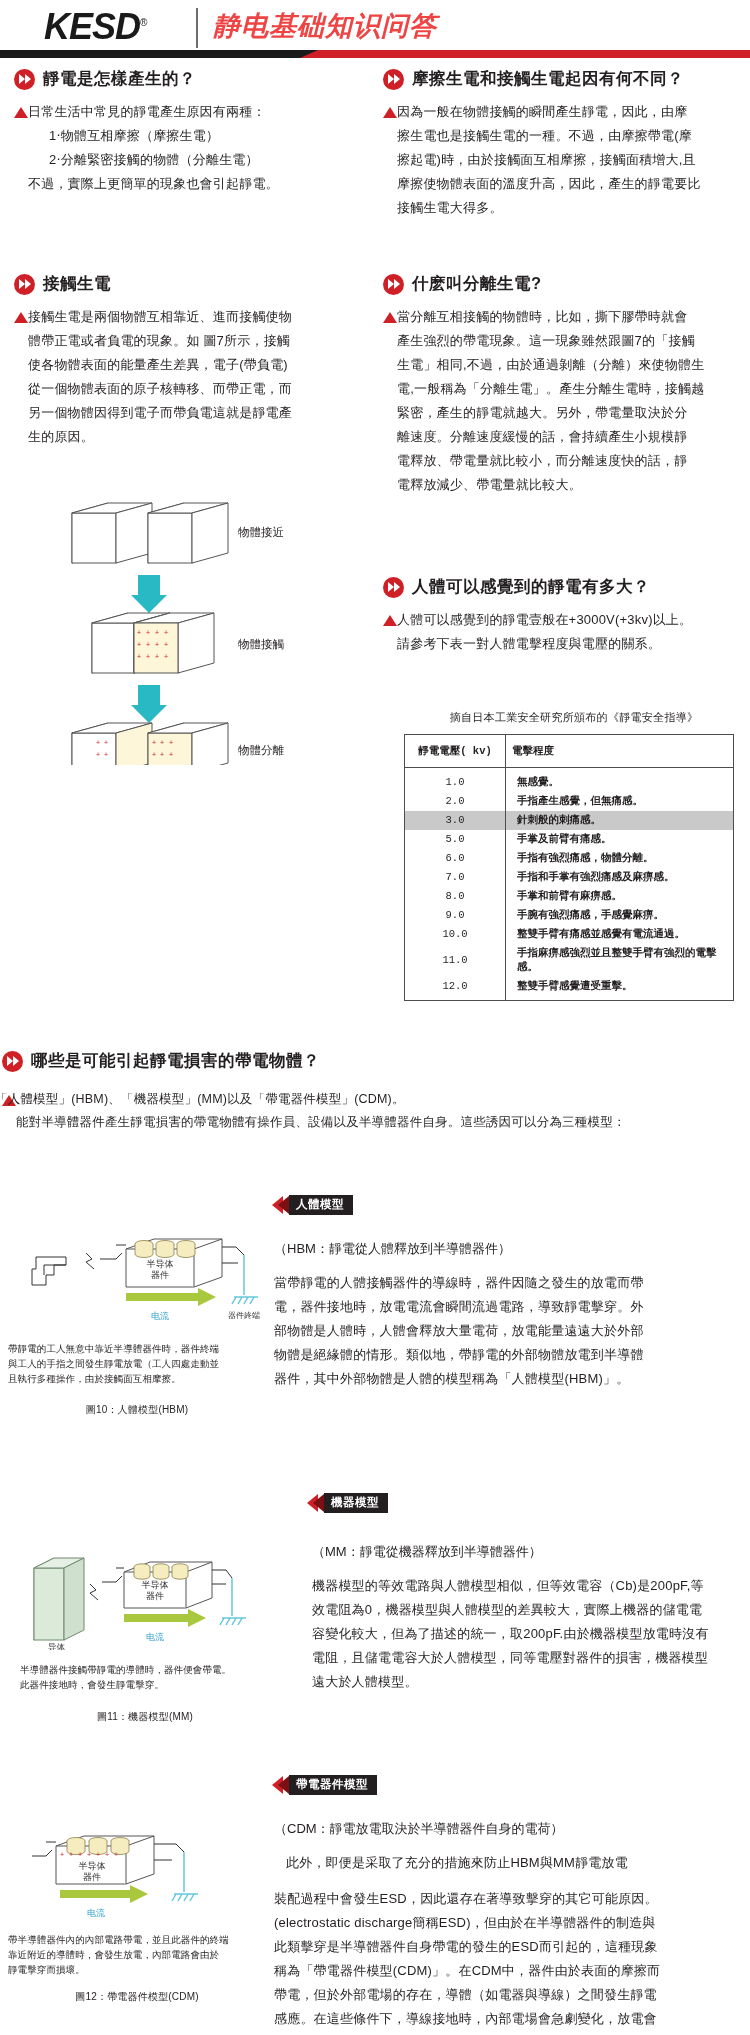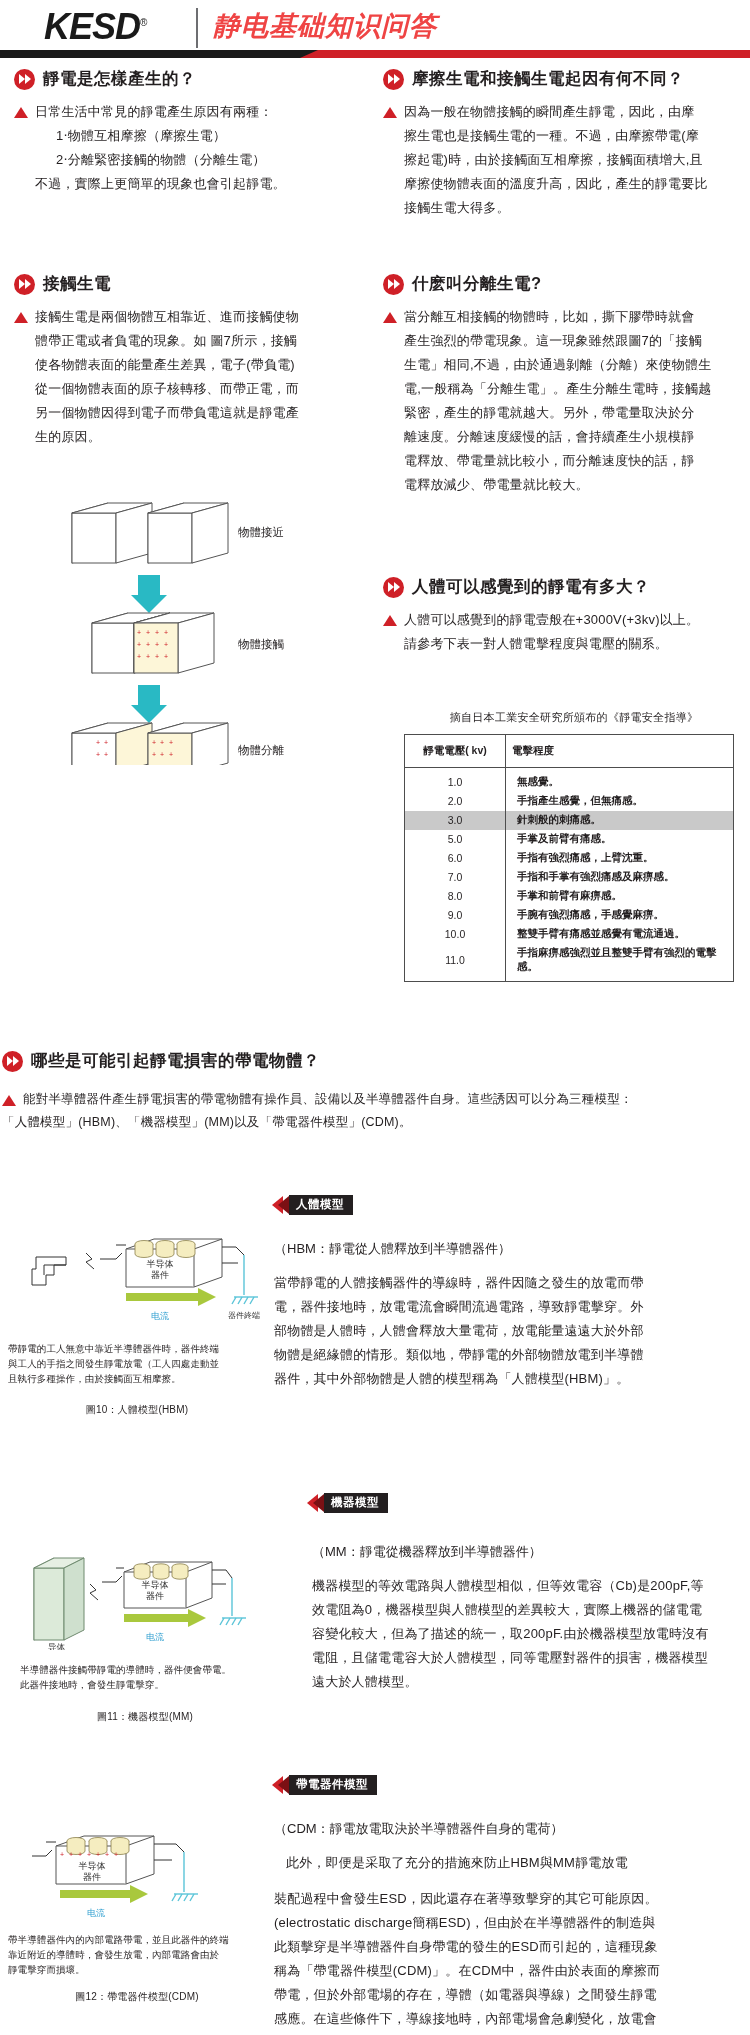--- a/index.html
+++ b/index.html
@@ -31,36 +31,36 @@
 
   .qhead{display:flex;align-items:center;gap:8px;margin-bottom:10px;}
   .qbullet{flex:0 0 auto;width:21px;height:21px;border-radius:50%;background:#cf2027;
            position:relative;}
   .qbullet::before{content:"";position:absolute;left:5px;top:5.5px;width:0;height:0;
            border-left:6px solid #fff;border-top:5px solid transparent;border-bottom:5px solid transparent;}
   .qbullet::after{content:"";position:absolute;left:10.5px;top:5.5px;width:0;height:0;
            border-left:6px solid #fff;border-top:5px solid transparent;border-bottom:5px solid transparent;}
   .qtitle{font-size:16.5px;font-weight:bold;color:#231f20;letter-spacing:.5px;}
 
-  .para{display:flex;gap:7px;font-size:13px;line-height:1.85;letter-spacing:.2px;}
+  .para{display:flex;font-size:13px;line-height:1.85;letter-spacing:.2px;}
   .tri{flex:0 0 auto;width:0;height:0;margin-top:7px;
        border-left:7px solid transparent;border-right:7px solid transparent;border-bottom:11px solid #cf2027;}
   .ptext{flex:1 1 auto;}
   .ptext p{margin:0;}
   .indent{padding-left:21px;}
 
   
   .diag1{position:absolute;left:30px;top:495px;width:340px;height:270px;}
   .boxlbl{position:absolute;font-size:11.5px;color:#231f20;}
 
   
   .tbl-cap{font-size:11px;text-align:center;margin-bottom:9px;letter-spacing:.3px;}
   table.voltbl{border-collapse:collapse;width:330px;font-size:10.5px;}
   table.voltbl td,table.voltbl th{border:0;padding:2.5px 6px;}
-  table.voltbl{border:1px solid #4d4d4d;}
+  table.voltbl{border:1px solid #4d4d4d;font-family:Liberation Mono, monospace;}
   table.voltbl thead th{border-bottom:1px solid #4d4d4d;font-weight:bold;text-align:left;
         padding-top:9px;padding-bottom:9px;font-size:10.5px;}
   table.voltbl th.c1,table.voltbl td.c1{width:88px;border-right:1px solid #4d4d4d;text-align:center;}
   table.voltbl thead th.c1{text-align:center;}
   table.voltbl td.c2{padding-left:11px;font-weight:bold;}
   table.voltbl td.c1{font-weight:normal;}
   table.voltbl tbody tr:first-child td{padding-top:7px;}
   table.voltbl tbody tr:last-child td{padding-bottom:7px;}
   tr.hl td{background:#c9c9c9;}
 
@@ -200,41 +200,45 @@
           <tr class="hl">
             <td class="c1">3.0</td>
             <td class="c2">針刺般的刺痛感。</td>
           </tr>
           <tr>
             <td class="c1">5.0</td>
             <td class="c2">手掌及前臂有痛感。</td>
           </tr>
           <tr>
             <td class="c1">6.0</td>
-            <td class="c2">手指有強烈痛感，上臂沈重。</td>
+            <td class="c2">手指有強烈痛感，物體分離。</td>
           </tr>
           <tr>
             <td class="c1">7.0</td>
             <td class="c2">手指和手掌有強烈痛感及麻痹感。</td>
           </tr>
           <tr>
             <td class="c1">8.0</td>
             <td class="c2">手掌和前臂有麻痹感。</td>
           </tr>
           <tr>
             <td class="c1">9.0</td>
             <td class="c2">手腕有強烈痛感，手感覺麻痹。</td>
           </tr>
           <tr>
             <td class="c1">10.0</td>
             <td class="c2">整雙手臂有痛感並感覺有電流通過。</td>
           </tr>
           <tr>
             <td class="c1">11.0</td>
             <td class="c2">手指麻痹感強烈並且整雙手臂有強烈的電擊感。</td>
+          </tr>
+          <tr>
+            <td class="c1">12.0</td>
+            <td class="c2">整雙手臂感覺遭受重擊。</td>
           </tr>
         </tbody>
     </table>
   </div>
 
   <div class="diag1">
     <svg width="340" height="270" viewBox="0 0 340 270">
 
       <g stroke="#555" fill="#fff" stroke-width="1">
         <path d="M42 18 L78 8 L78 58 L42 68 Z"></path>
@@ -311,22 +315,22 @@
   </div>
 
   <div style="position:absolute;left:2px;top:1050px;width:730px;">
     <div class="qhead">
       <span class="qbullet"></span>
       <span class="qtitle">哪些是可能引起靜電損害的帶電物體？</span>
     </div>
     <div class="para" style="margin-top:16px;font-size:12.5px;">
       <span class="tri"></span>
       <span class="ptext">
+        <p style="margin-left:-21px;">「人體模型」(HBM)、「機器模型」(MM)以及「帶電器件模型」(CDM)。</p>
         <p>能對半導體器件產生靜電損害的帶電物體有操作員、設備以及半導體器件自身。這些誘因可以分為三種模型：</p>
-        <p style="margin-left:-21px;">「人體模型」(HBM)、「機器模型」(MM)以及「帶電器件模型」(CDM)。</p>
       </span>
     </div>
   </div>
 
   <div style="position:absolute;left:272px;top:1196px;">
     <span class="model-tag">
       <span class="chev"></span>
       <span class="chev2"></span>
       <span class="lbl">人體模型</span>
     </span>

